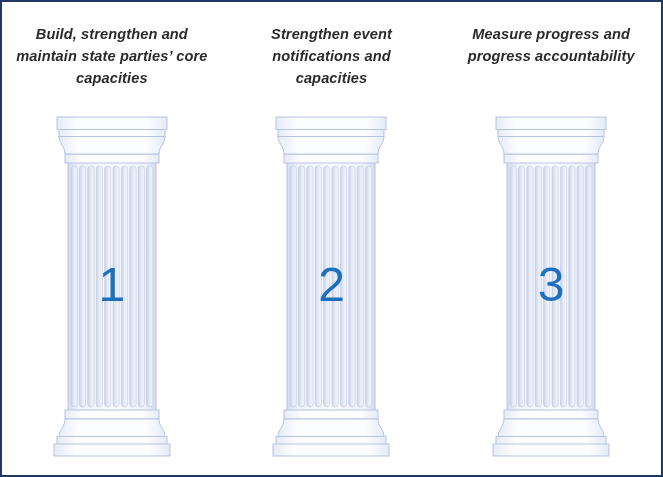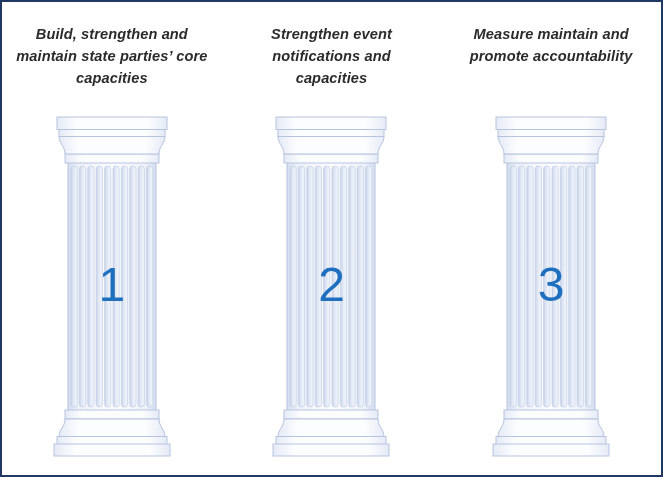--- a/index.html
+++ b/index.html
@@ -210,21 +210,21 @@
           <rect x="6" y="320.5" width="110" height="8" fill="url(#bandGrad2)" stroke="#B7C4E0" stroke-width="1"></rect>
           <rect x="3" y="328" width="116" height="12" fill="url(#bandGrad2)" stroke="#B7C4E0" stroke-width="1"></rect>
         </svg>
       </div>
       <div class="num-overlay">
         <span class="num">2</span>
       </div>
     </div>
 
     <div class="pillar-group g3">
-      <div class="caption">Measure maintain and promote accountability</div>
+      <div class="caption">Measure progress and progress accountability</div>
       <div class="column">
         <svg viewBox="0 0 122 341" xmlns="http://www.w3.org/2000/svg">
           <defs>
             <linearGradient id="shaftGrad3" x1="0" y1="0" x2="1" y2="0">
               <stop offset="0" stop-color="#D4DDEF"></stop>
               <stop offset="0.12" stop-color="#EDF1F8"></stop>
               <stop offset="0.5" stop-color="#FBFCFE"></stop>
               <stop offset="0.88" stop-color="#EDF1F8"></stop>
               <stop offset="1" stop-color="#D4DDEF"></stop>
             </linearGradient>

